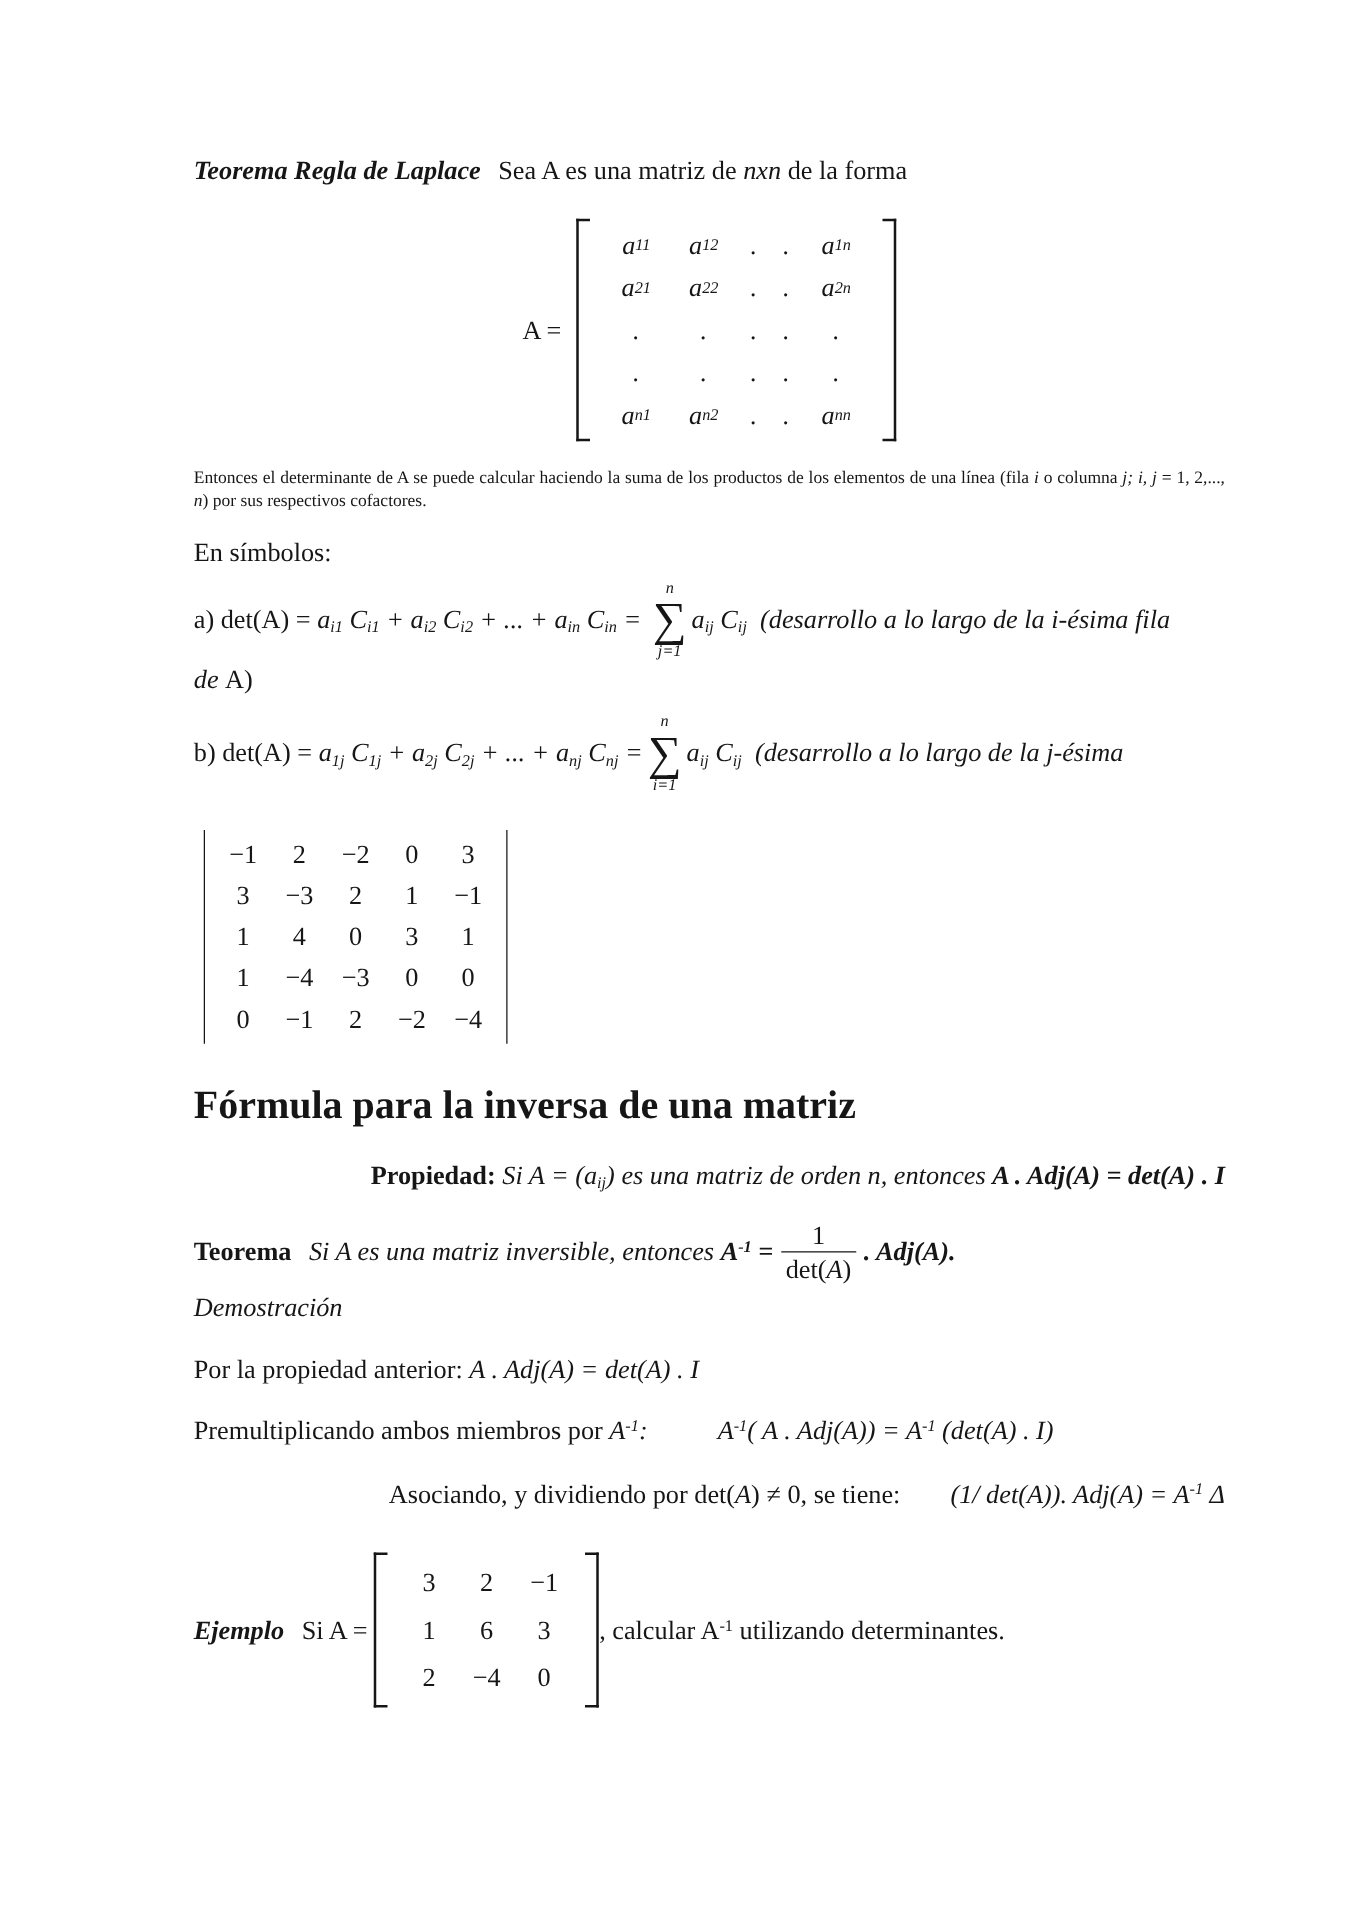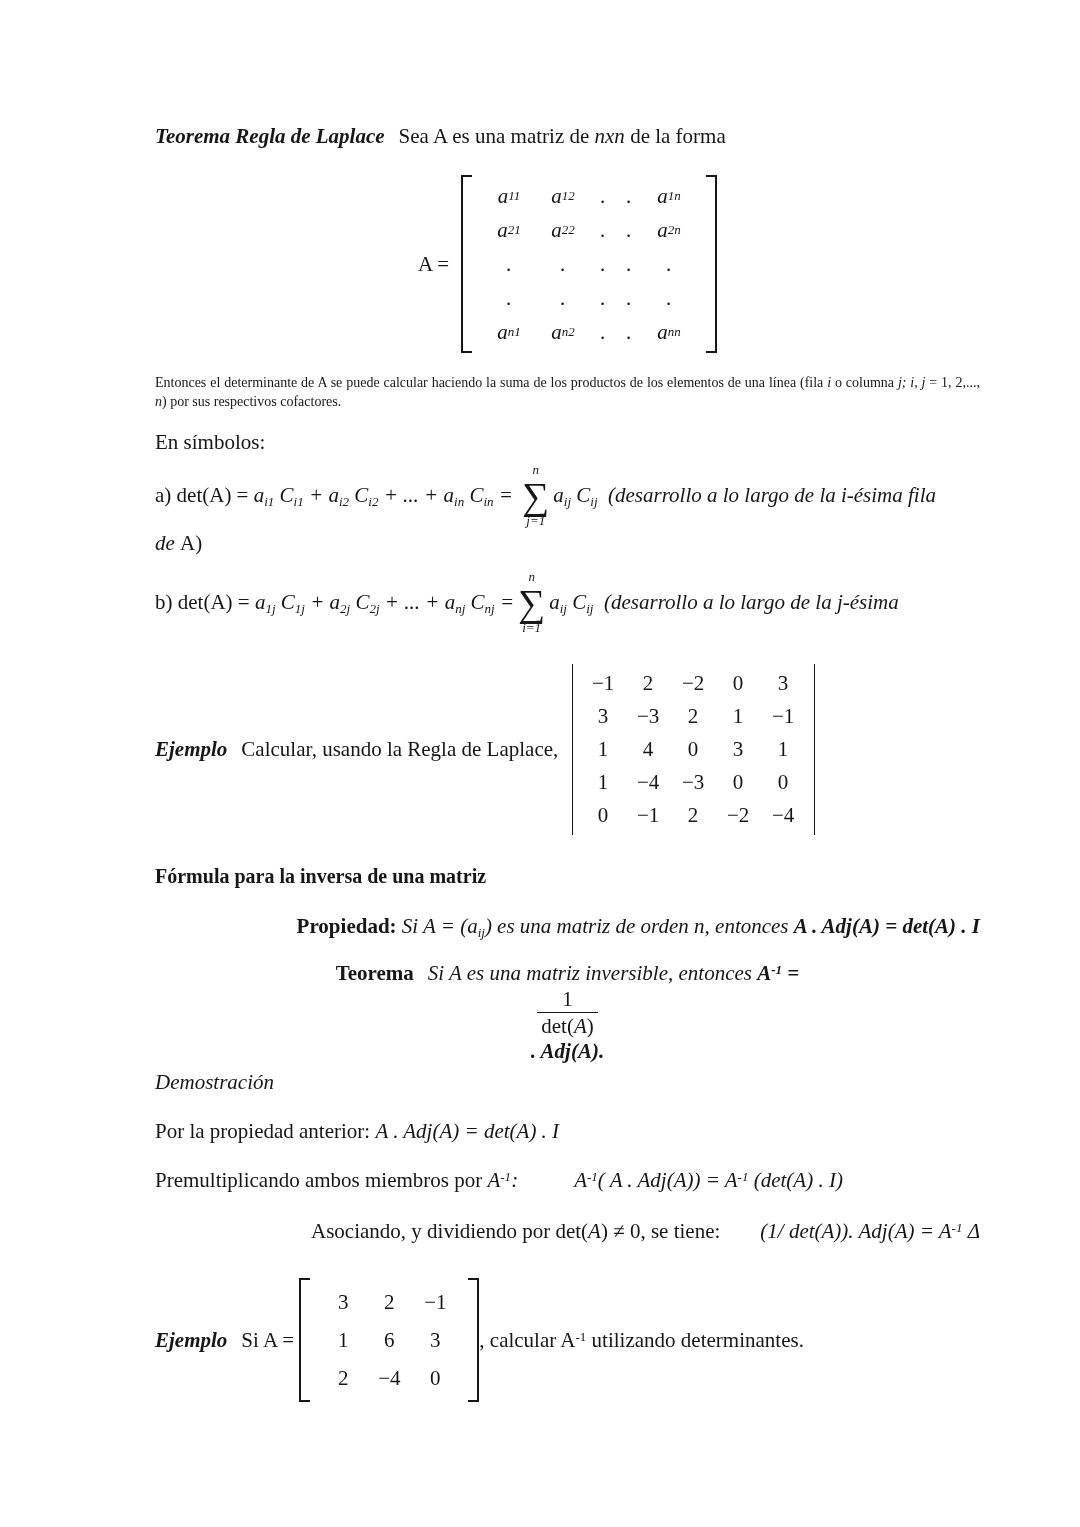--- a/index.html
+++ b/index.html
@@ -38,23 +38,23 @@
   .mg-d .m-cell{width:45px;height:33px;}
   .mg-e{padding:5px 10px;}
   .mg-e .m-cell{width:46px;height:38px;}
   .formula-line{display:flex;align-items:center;font-size:21px;margin-top:8px;}
   .bigop{display:inline-flex;flex-direction:column;align-items:center;line-height:1;margin:0 4px;}
   .op-upper,.op-lower{font-size:13px;font-style:italic;line-height:1.15;}
   .op-sigma{font-size:38px;line-height:0.95;}
   .frac{display:inline-flex;flex-direction:column;align-items:center;margin:0 6px;line-height:1.25;}
   .frac-num{padding:0 10px;}
   .frac-den{border-top:1.5px solid #161616;padding:0 4px;}
-  .section-heading{font-size:20px;font-weight:bold;margin:30px 0 0 0;}
+  .section-heading{font-size:32px;font-weight:bold;margin:30px 0 0 0;}
   .mt6{margin-top:6px;} .mt14{margin-top:14px;} .mt18{margin-top:18px;}
-  .mt20{margin-top:20px;} .mt22{margin-top:22px;flex-direction:column;} .mt24{margin-top:24px;}
+  .mt20{margin-top:20px;} .mt22{margin-top:22px;} .mt24{margin-top:24px;}
   .mt26{margin-top:26px;text-align:right;} .mt28{margin-top:28px;} .mt34{margin-top:34px;}
   .mt2{margin-top:2px;}
 </style>
 </head>
 <body>
 
 <div class="page">
 
   <p class="line"><span class="run-bi">Teorema Regla de Laplace</span><span class="run-gap-sm"></span><span class="run-r">Sea A es una matriz de </span><span class="run-i">nxn</span><span class="run-r"> de la forma</span></p>
 
@@ -124,21 +124,20 @@
     <span class="line"><span class="run-r">b) det(A) = </span><span class="run-i">a<sub>1j</sub> C<sub>1j</sub> + a<sub>2j</sub> C<sub>2j</sub> + ... + a<sub>nj</sub> C<sub>nj</sub> =</span></span>
     <span class="bigop">
       <span class="op-upper">n</span>
       <span class="op-sigma">∑</span>
       <span class="op-lower">i=1</span>
     </span>
     <span class="line"><span class="run-i">a<sub>ij</sub> C<sub>ij</sub>  (desarrollo a lo largo de la j-ésima</span></span>
   </div>
 
   <div class="eq-row mt28">
-    <span class="line"><span class="run-bi">Ejemplo</span><span class="run-gap-sm"></span><span class="run-r">Calcular, usando la Regla de Laplace, </span></span>
     <span class="dmatrix">
       <span class="vbar"></span>
       <span class="m-grid mg-d">
           <div class="m-row">
             <span class="m-cell">−1</span>
             <span class="m-cell">2</span>
             <span class="m-cell">−2</span>
             <span class="m-cell">0</span>
             <span class="m-cell">3</span>
           </div>

